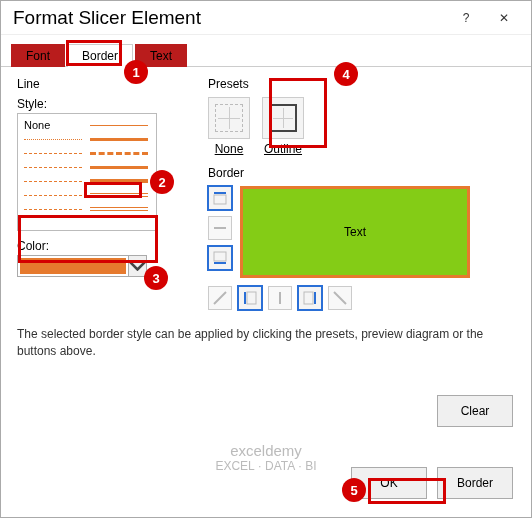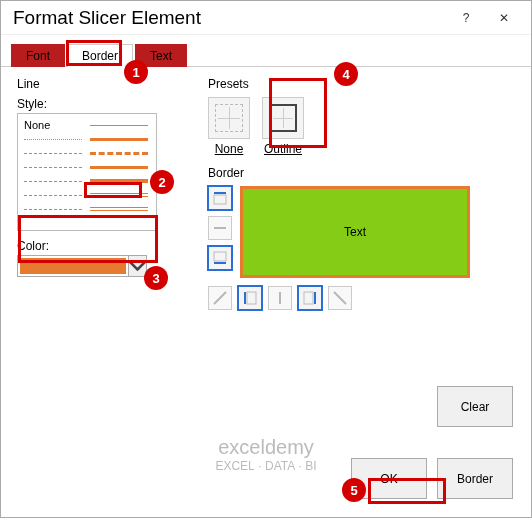--- a/index.html
+++ b/index.html
@@ -54,23 +54,23 @@
 .side-btn { width: 24px; height: 24px; border: 1px solid #aaa; background: #f4f4f4; display: flex; align-items: center; justify-content: center; cursor: pointer; }
 .side-btn svg { width: 16px; height: 16px; }
 .side-btn.sel { border-color: #2a6fd6; outline: 1px solid #2a6fd6; }
 .side-btn.disabled { opacity: 0.6; cursor: default; }
 .preview { width: 230px; height: 92px; border: 3px solid #e67a2e; display: flex; align-items: center; justify-content: center; background: #84cc16; }
 .bottom-btns { display: flex; gap: 6px; margin-top: 8px; padding-left: 0; }
 .info { margin-top: 16px; color: #333; line-height: 1.4; }
 .btn-row { position: absolute; right: 18px; display: flex; gap: 10px; }
 .btn-row.clear { bottom: 90px; }
 .btn-row.okc { bottom: 18px; }
-.btn { width: 76px; height: 41px; background: #f0f0f0; border: 1px solid #aaa; display: flex; align-items: center; justify-content: center; cursor: pointer; }
+.btn { width: 76px; height: 32px; background: #f0f0f0; border: 1px solid #aaa; display: flex; align-items: center; justify-content: center; cursor: pointer; }
 .watermark { position: absolute; left: 50%; bottom: 44px; transform: translateX(-50%); text-align: center; color: #bbb; font-size: 12px; pointer-events: none; }
-.watermark .w1 { font-size: 20px; }
+.watermark .w1 { font-size: 15px; }
 .highlight { position: absolute; border: 3px solid #d40000; pointer-events: none; z-index: 50; }
 .h-tab { left: 66px; top: 40px; width: 56px; height: 26px; }
 .h-style { left: 84px; top: 182px; width: 58px; height: 16px; }
 .h-color { left: 18px; top: 215px; width: 140px; height: 48px; }
 .h-preset { left: 269px; top: 78px; width: 58px; height: 70px; }
 .h-ok { left: 368px; top: 478px; width: 78px; height: 26px; }
 .callout { position: absolute; width: 24px; height: 24px; border-radius: 50%; background: #d40000; color: #fff; font-weight: bold; display: flex; align-items: center; justify-content: center; z-index: 60; font-size: 13px; pointer-events: none; }
 .c1 { left: 124px; top: 60px; }
 .c2 { left: 150px; top: 170px; }
 .c3 { left: 144px; top: 266px; }
@@ -225,20 +225,21 @@
             <div class="side-btn disabled">
               <svg viewBox="0 0 16 16">
                   <line x1="2" y1="2" x2="14" y2="14" stroke="#888" stroke-width="2"></line>
                 </svg>
             </div>
           </div>
         </div>
       </div>
     </div>
 
+    <div class="info">The selected border style can be applied by clicking the presets, preview diagram or the buttons above.</div>
 
     <div class="btn-row clear">
       <div class="btn">Clear</div>
     </div>
     <div class="btn-row okc">
       <div class="btn">OK</div>
       <div class="btn">Border</div>
     </div>
 
     <div class="watermark">

